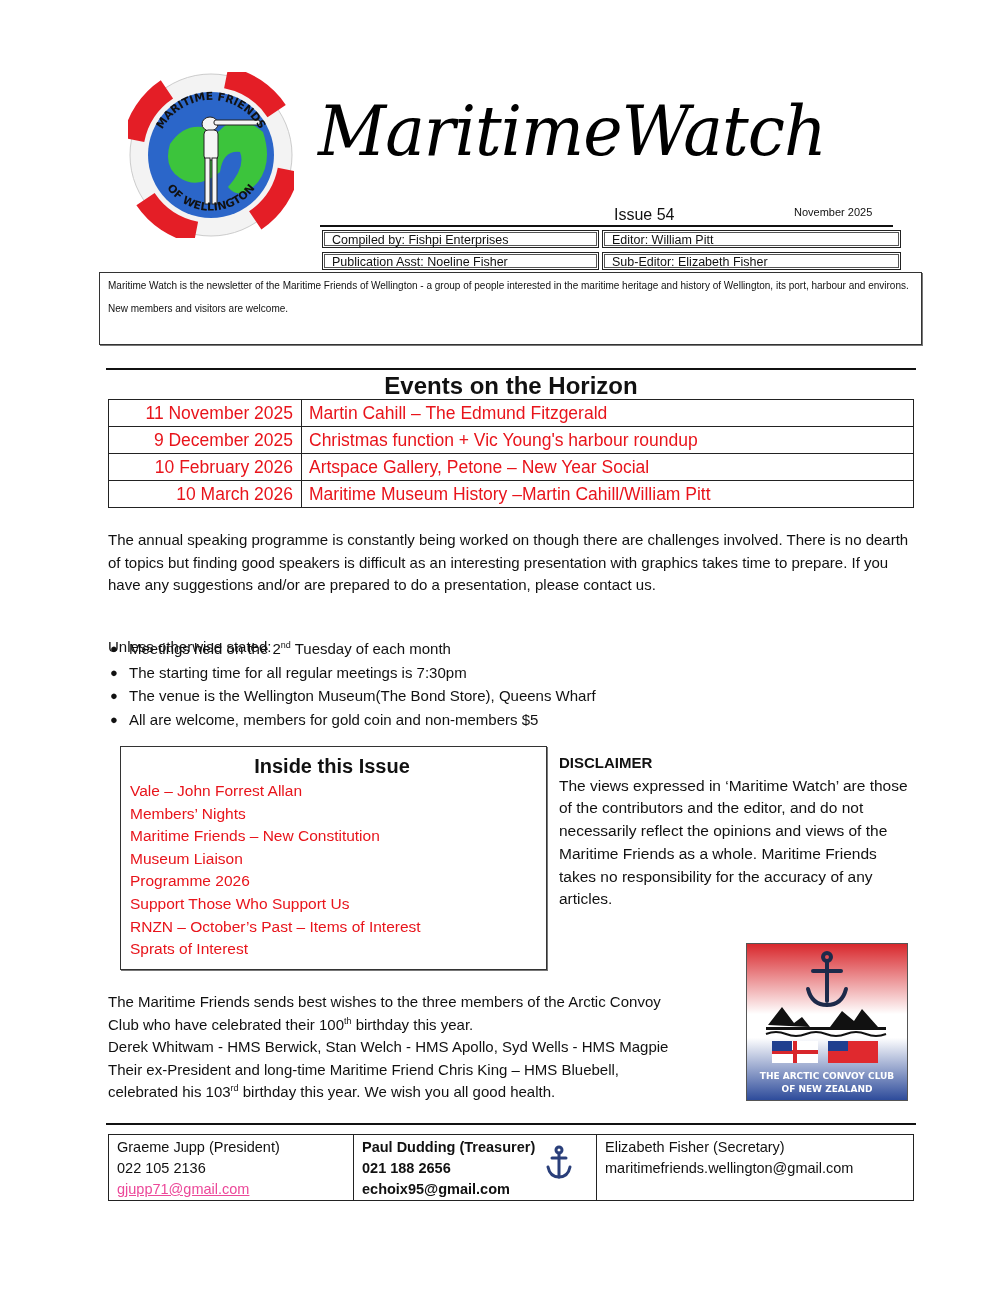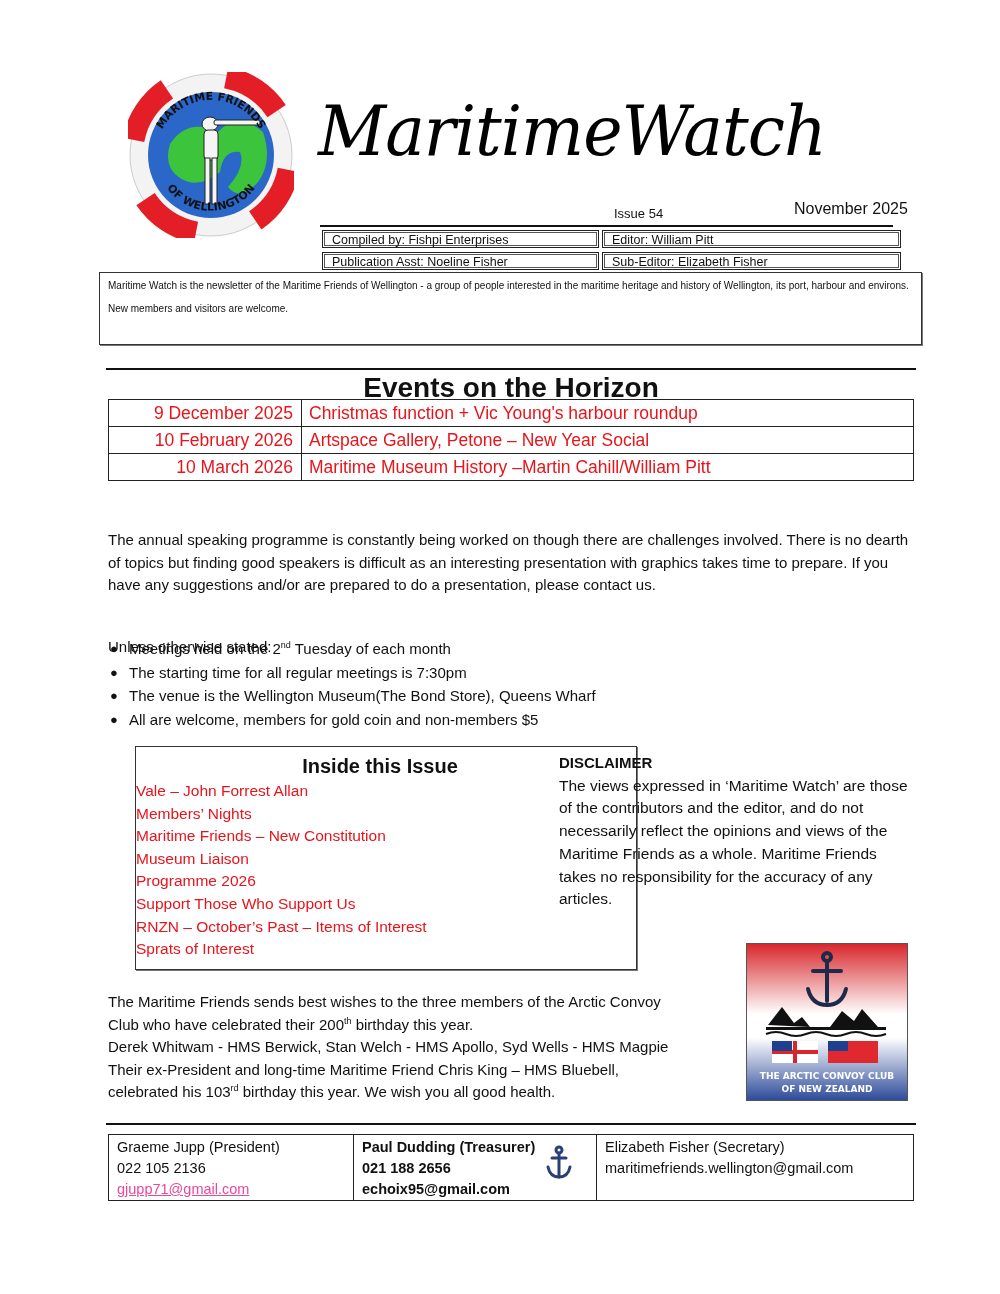--- a/index.html
+++ b/index.html
@@ -14,61 +14,61 @@
     #logo { left: 128px; top: 72px; width: 166px; height: 166px; }
 
     
     #masthead {
       left: 318px; top: 96px; font-family: "DejaVu Serif", serif;
       font-style: italic; font-size: 70px; letter-spacing: -1px; color: #000;
       transform: scaleX(0.95); transform-origin: left top; white-space: nowrap;
       line-height: 1;
     }
 
-    #issue { left: 614px; top: 206px; font-size: 13px; }
-    #issue-date { left: 794px; top: 200px; font-size: 16px; }
+    #issue { left: 614px; top: 206px; font-size: 16px; }
+    #issue-date { left: 794px; top: 206px; font-size: 11px; }
     #mast-rule { left: 320px; top: 225px; width: 573px; height: 0; border-top: 2px solid #111; }
 
     .credit-box {
       position: absolute; height: 18px; border: 1px solid #222;
       box-shadow: inset 0 0 0 1px #fff, inset 0 0 0 2px #555;
       font-size: 12.5px; line-height: 18px; padding-left: 9px; box-sizing: border-box;
     }
     #credit-compiled { left: 322px; top: 230px; width: 277px; }
     #credit-editor { left: 602px; top: 230px; width: 299px; }
     #credit-pub { left: 322px; top: 252px; width: 277px; }
     #credit-subeditor { left: 602px; top: 252px; width: 299px; }
 
     #intro-box {
       left: 99px; top: 272px; width: 823px; height: 73px; box-sizing: border-box;
       border: 1px solid #333; box-shadow: 1px 1px 0 #777;
       padding: 2px 8px; font-size: 10px; line-height: 22.5px;
     }
 
     #events-rule { left: 106px; top: 368px; width: 810px; border-top: 2px solid #111; }
-    #events-title { left: 106px; top: 372px; width: 810px; text-align: center; font-size: 28px; font-weight: bold; }
+    #events-title { left: 106px; top: 372px; width: 810px; text-align: center; font-size: 24px; font-weight: bold; }
     #events-table {
       left: 108px; top: 399px; width: 806px; border-collapse: collapse;
       font-size: 17.5px; color: #e8141b;
     }
     #events-table td { border: 1.5px solid #222; height: 26px; padding: 0 7px; line-height: 26px; white-space: nowrap; }
     #events-table td.date { text-align: right; width: 177px; padding-right: 8px; }
 
     #programme-para {
       left: 108px; top: 529px; width: 810px; font-size: 15px; line-height: 22.5px;
     }
     #unless-label { left: 108px; top: 638px; font-size: 15px; }
     #meeting-list { left: 108px; top: 637px; margin: 0; padding: 0; list-style: none; font-size: 15px; }
     #meeting-list li { height: 23.5px; line-height: 23.5px; position: relative; padding-left: 21px; }
     #meeting-list li .bullet { position: absolute; left: 2px; top: 0; font-size: 13px; }
     sup { font-size: 9px; line-height: 0; vertical-align: 6px; }
 
     #toc-box {
-      left: 135px; top: 746px; width: 502px; height: 224px; box-sizing: border-box;
-      border: 1.5px solid #333; box-shadow: 1px 1px 0 #777; padding: 8px 12px 0 0;
+      left: 120px; top: 746px; width: 427px; height: 224px; box-sizing: border-box;
+      border: 1.5px solid #333; box-shadow: 1px 1px 0 #777; padding: 8px 12px 0 9px;
     }
     #toc-title { text-align: center; font-size: 20px; font-weight: bold; margin-bottom: 2px; }
     .toc-item { color: #e8141b; font-size: 15.5px; line-height: 22.6px; white-space: nowrap; }
 
     #disclaimer { left: 559px; top: 752px; width: 350px; font-size: 15.5px; line-height: 22.7px; }
     #disclaimer-title { font-weight: bold; font-size: 15px; }
 
     #convoy-logo { left: 746px; top: 943px; width: 162px; height: 158px; }
 
     #birthday-para { left: 108px; top: 991px; width: 640px; font-size: 15px; line-height: 22.5px; }
@@ -121,20 +121,24 @@
 <div id="credit-pub" class="credit-box">Publication Asst: Noeline Fisher</div>
 <div id="credit-subeditor" class="credit-box">Sub-Editor: Elizabeth Fisher</div>
 
 <div id="intro-box" class="abs">Maritime Watch is the newsletter of the Maritime Friends of Wellington - a group of people interested in the maritime heritage and history of Wellington, its port, harbour and environs.  New members and visitors are welcome.</div>
 
 <div id="events-rule" class="abs"></div>
 <div id="events-title" class="abs">Events on the Horizon</div>
 <table id="events-table" class="abs">
   <tbody>
     <tr>
+      <td class="date">11 November 2025</td>
+      <td>Martin Cahill – The Edmund Fitzgerald</td>
+    </tr>
+    <tr>
       <td class="date">9 December 2025</td>
       <td>Christmas function + Vic Young's harbour roundup</td>
     </tr>
     <tr>
       <td class="date">10 February 2026</td>
       <td>Artspace Gallery, Petone – New Year Social</td>
     </tr>
     <tr>
       <td class="date">10 March 2026</td>
       <td>Maritime Museum History –Martin Cahill/William Pitt</td>
@@ -198,21 +202,21 @@
     <rect x="26" y="98" width="20" height="10" fill="#1f3f8f"></rect>
     <rect x="82" y="98" width="50" height="22" fill="#e0292e"></rect>
     <rect x="82" y="98" width="20" height="10" fill="#1f3f8f"></rect>
   </g>
   <text x="81" y="136" text-anchor="middle" font-size="9" font-weight="bold" fill="#fff" font-family="DejaVu Sans, sans-serif">THE ARCTIC CONVOY CLUB</text>
   <text x="81" y="149" text-anchor="middle" font-size="9" font-weight="bold" fill="#fff" font-family="DejaVu Sans, sans-serif">OF NEW ZEALAND</text>
 </svg>
 
 <div id="birthday-para" class="abs">
   <div>The Maritime Friends sends best wishes to the three members of the Arctic Convoy</div>
-  <div><span>Club who have celebrated their 200</span><sup>th</sup><span> birthday this year.</span></div>
+  <div><span>Club who have celebrated their 100</span><sup>th</sup><span> birthday this year.</span></div>
   <div>Derek Whitwam - HMS Berwick, Stan Welch - HMS Apollo, Syd Wells - HMS Magpie</div>
   <div>Their ex-President and long-time Maritime Friend Chris King – HMS Bluebell,</div>
   <div><span>celebrated his 103</span><sup>rd</sup><span> birthday this year. We wish you all good health.</span></div>
 </div>
 
 <div id="footer-rule" class="abs"></div>
 <table id="contacts-table" class="abs">
   <tbody>
     <tr>
       <td class="c1">

